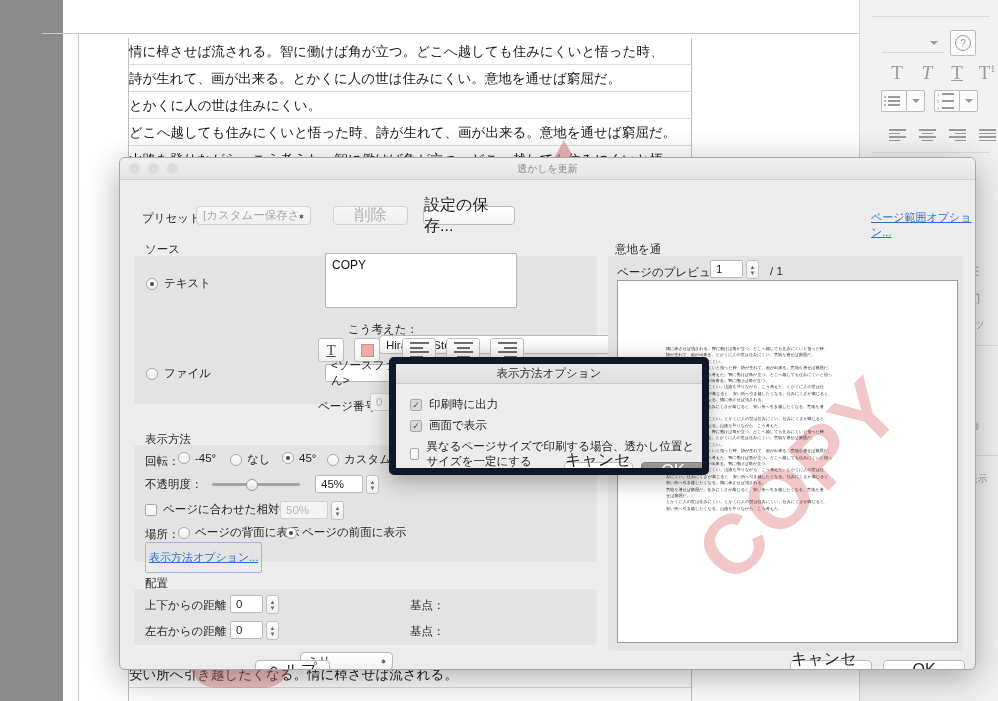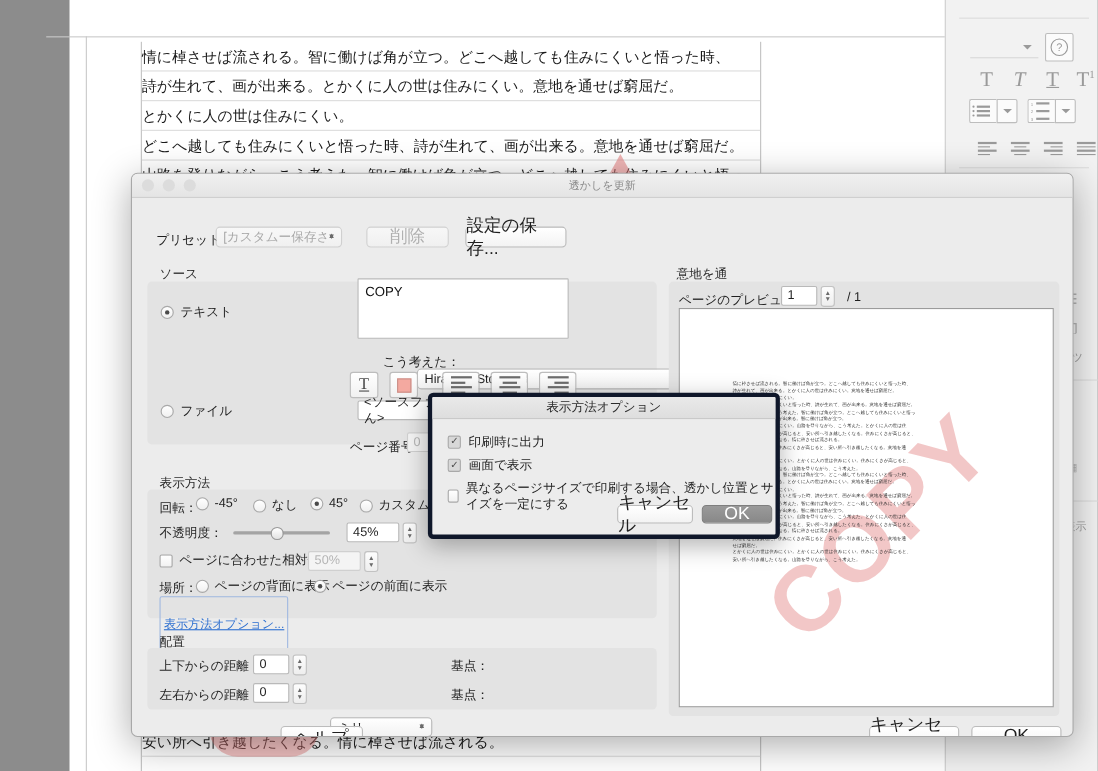--- a/index.html
+++ b/index.html
@@ -146,41 +146,41 @@
 
   .textarea-src { border: 1px solid #b9b9b9; background: #fff; border-radius: 1px; font-size: 12px; color: #111; padding: 4px 6px; }
 
   .style-btn { width: 26px; height: 24px; border: 1px solid #bdbdbd; border-radius: 3px; background: linear-gradient(#ffffff,#f1f1f1); display:flex; align-items:center; justify-content:center; }
   .color-swatch { width: 13px; height: 13px; background: #f4a9a0; border: 1px solid #c98f88; }
   .align-btn { width: 34px; height: 24px; border: 1px solid #bdbdbd; border-radius: 3px; background: linear-gradient(#ffffff,#f1f1f1); display:flex; align-items:center; justify-content:center; }
   .align-lines { display: flex; flex-direction: column; gap: 2.5px; width: 19px; }
   .align-lines i { display: block; height: 2px; background: #6d6d6d; }
 
   .link { font-size: 11px; color: #2d6fd0; text-decoration: underline; }
-  .link-box { border: 1px solid #9fb8e0; padding: 17px 3px; border-radius: 2px; }
+  .link-box { border: 1px solid #9fb8e0; padding: 7px 3px; border-radius: 2px; }
 
   .groupbox { background: #e3e3e3; border-radius: 4px; }
 
   .slider-track { width: 88px; height: 3px; background: #a4a4a4; border-radius: 2px; position: relative; }
   .slider-knob { position: absolute; left: 38px; top: -4.5px; width: 12px; height: 12px; border-radius: 50%; background: linear-gradient(#ffffff,#e2e2e2); border: 1px solid #999; }
 
   
   .preview-box { border: 1px solid #9b9b9b; background: #fff; }
   .pv-line { height: 6.4px; white-space: nowrap; overflow: hidden; font-size: 4.1px; line-height: 6.4px; color: #2b2b2b; }
   .pv-wm {
     position: absolute; color: rgba(224,122,122,0.42);
     font-size: 84px; font-weight: bold; transform: rotate(-45deg);
     letter-spacing: 2px; pointer-events: none;
     font-family: "Liberation Sans", sans-serif;
   }
 
   
   .subdialog {
-    position: absolute; left: 389px; top: 357px; width: 320px; height: 133px;
-    background: #ececec; border: 4px solid #0f172a; border-radius: 5px;
+    position: absolute; left: 389px; top: 357px; width: 320px; height: 118px;
+    background: #ececec; border: 7px solid #0f172a; border-radius: 5px;
     box-shadow: 0 6px 22px rgba(0,0,0,0.30); overflow: hidden;
   }
   .sub-title { height: 20px; background: linear-gradient(#e9e9e9,#dedede); border-bottom: 1px solid #c9c9c9; display: flex; align-items: center; justify-content: center; font-size: 11.5px; color: #2a2a2a; }
   .btn-default { background: linear-gradient(#9a9a9a,#888888); color: #fff; border-color: #7e7e7e; }
 </style>
 </head>
 <body>
 
 <div id="root">
 
@@ -339,20 +339,21 @@
       <div class="abs lbl" style="left:22px; top:31px;">プリセット：</div>
       <div class="abs select disabled" style="left:76px; top:26px; width:115px; height:19px;">
         <span style="overflow:hidden;white-space:nowrap;width:96px;">[カスタムー保存されてい…</span>
         <span class="sel-arrows">
             <b>▲</b>
             <b>▼</b>
           </span>
       </div>
       <div class="abs btn disabled" style="left:213px; top:26px; width:75px; height:19px;">削除</div>
       <div class="abs btn" style="left:303px; top:26px; width:92px; height:19px;">設定の保存...</div>
+      <div class="abs link" style="left:751px; top:30px;">ページ範囲オプション...</div>
 
       <div class="abs grp-title" style="left:25px; top:62px;">ソース</div>
       <div class="abs groupbox" style="left:14px; top:76px; width:463px; height:148px;"></div>
 
       <div class="abs row" style="left:25px; top:245px;"></div>
 
       <div class="abs row" style="left:26px; top:245px;"></div>
 
       <div class="abs row" style="left:26px; top:96px; gap:6px;">
         <span class="radio on"></span>

